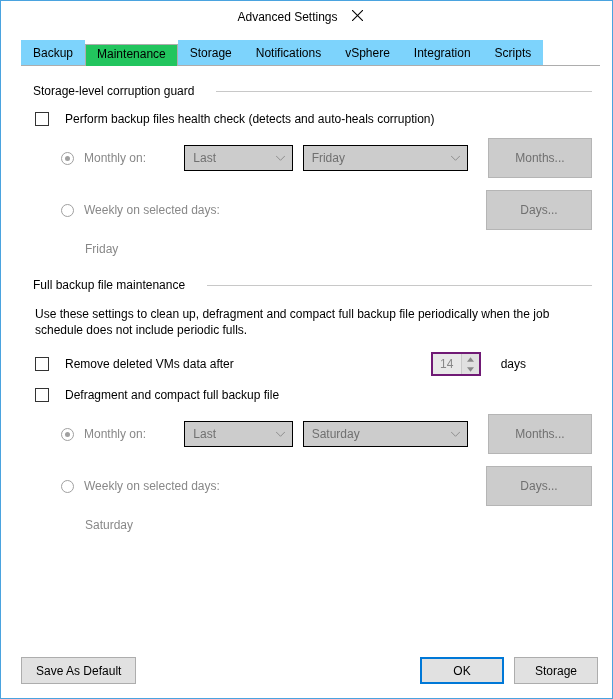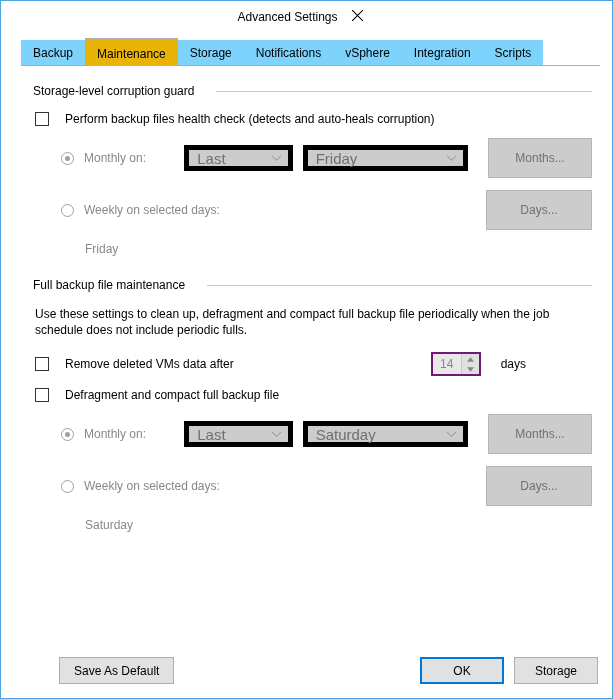--- a/index.html
+++ b/index.html
@@ -52,23 +52,23 @@
     font-size: 12px;
     color: #000;
     background: #7dd3fc;
     border: 1px solid transparent;
     border-bottom: none;
     cursor: pointer;
     position: relative;
   }
   .tab.active {
     border-color: #adadad;
-    background: #eab308;
+    background: #22c55e;
     z-index: 2;
-    padding-top: 8px;
+    padding-top: 2px;
     margin-bottom: -1px;
   }
   .tab-panel {
     border: 1px solid #adadad;
     border-bottom: none;
     border-left: none;
     border-right: none;
     padding: 18px 8px 8px 12px;
     flex: 1;
   }
@@ -130,23 +130,23 @@
   .disabled-text {
     color: #888;
     font-size: 12px;
   }
   .combo {
     display: inline-flex;
     align-items: center;
     justify-content: space-between;
     height: 26px;
     background: #ccc;
-    border: 5px solid #000000;
+    border: 1px solid #000000;
     padding: 0 6px 0 8px;
-    font-size: 15px;
+    font-size: 12px;
     color: #707070;
   }
   .combo .chev { width: 10px; height: 10px; display: flex; align-items: center; }
   .combo .chev svg { width: 9px; height: 9px; }
   .btn-wide {
     height: 40px;
     width: 106px;
     background: #ccc;
     border: 1px solid #b5b5b5;
     display: inline-flex;
@@ -219,21 +219,20 @@
     display: inline-flex;
     align-items: center;
     justify-content: center;
   }
   .btn.primary {
     border: 2px solid #0078d7;
     background: #e1e1e1;
   }
   .btn.save {
     min-width: 110px;
-    margin-left: 38px;
   }
 </style>
 </head>
 <body>
 
 <div class="titlebar">
   <span class="title">Advanced Settings</span>
   <div class="close-btn">
     <span>
       <svg viewBox="0 0 10 10">

